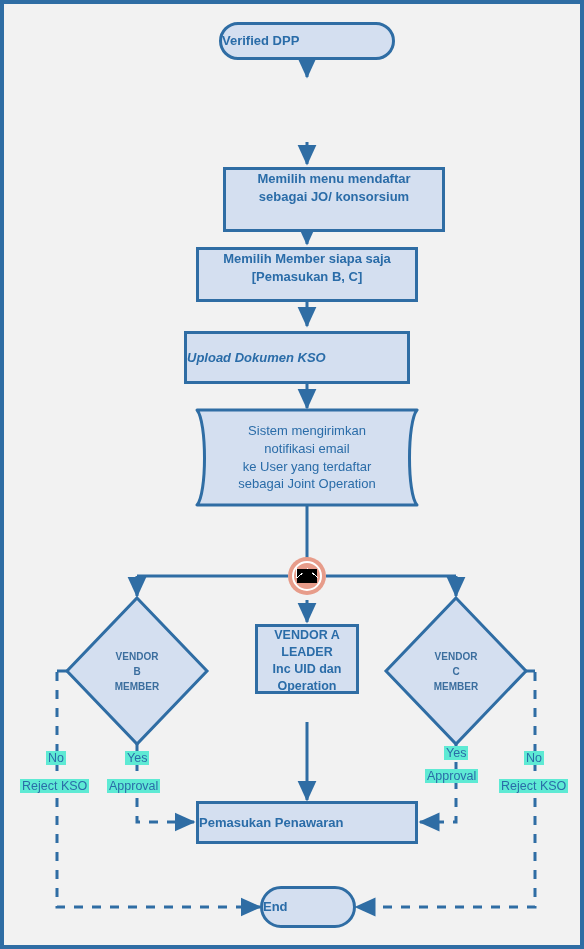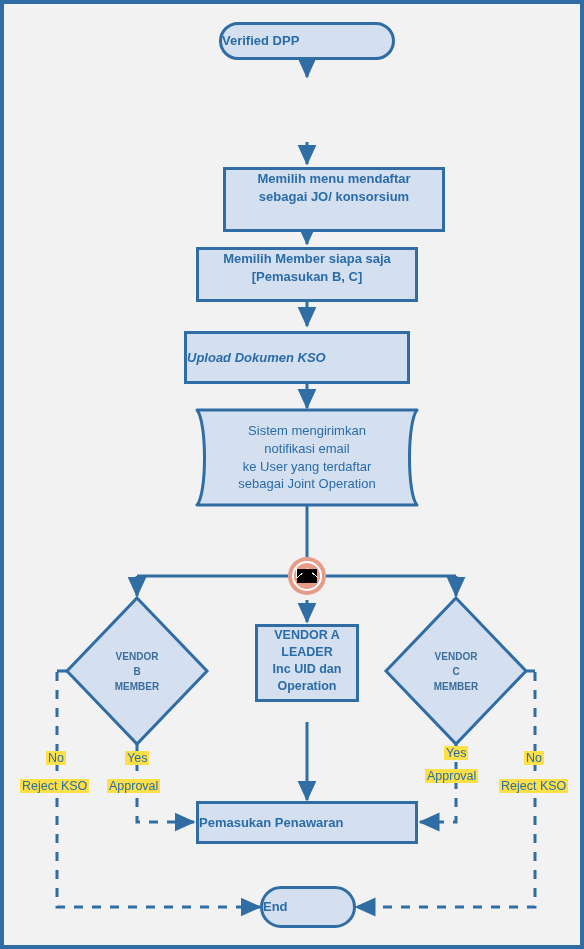--- a/index.html
+++ b/index.html
@@ -51,21 +51,21 @@
     display:flex;align-items:center;justify-content:center;
     color:#3b6e9e;font-weight:bold;font-size:10px;line-height:1.5;
     text-align:center;
     z-index:2;
   }
   .edge-label{
     position:absolute;
     color:#2a6ca8;
     font-size:12.5px;
     font-weight:normal;
-    background:#fde047;
+    background:#5eead4;
     padding:0 2px;
     white-space:nowrap;
     z-index:3;
     text-align:right;
   }
   .mail-node{
     position:absolute;
     width:38px;height:38px;
     border-radius:50%;
     background:#e79c8a;
@@ -184,21 +184,21 @@
   <div class="diamond-wrap" style="left:63px;top:594px;width:140px;height:146px;">
     <div class="diamond-txt">
       <div>
         <div>VENDOR</div>
         <div>B</div>
         <div>MEMBER</div>
       </div>
     </div>
   </div>
 
-  <div class="node rect" style="left:251px;top:620px;width:104px;height:78px;flex-direction:column;font-size:12.5px;">
+  <div class="node rect" style="left:251px;top:620px;width:104px;height:70px;flex-direction:column;font-size:12.5px;">
     <span>VENDOR A</span>
     <span>LEADER</span>
     <span>Inc UID dan</span>
     <span>Operation</span>
   </div>
 
   <div class="diamond-wrap" style="left:382px;top:594px;width:140px;height:146px;">
     <div class="diamond-txt">
       <div>
         <div>VENDOR</div>

